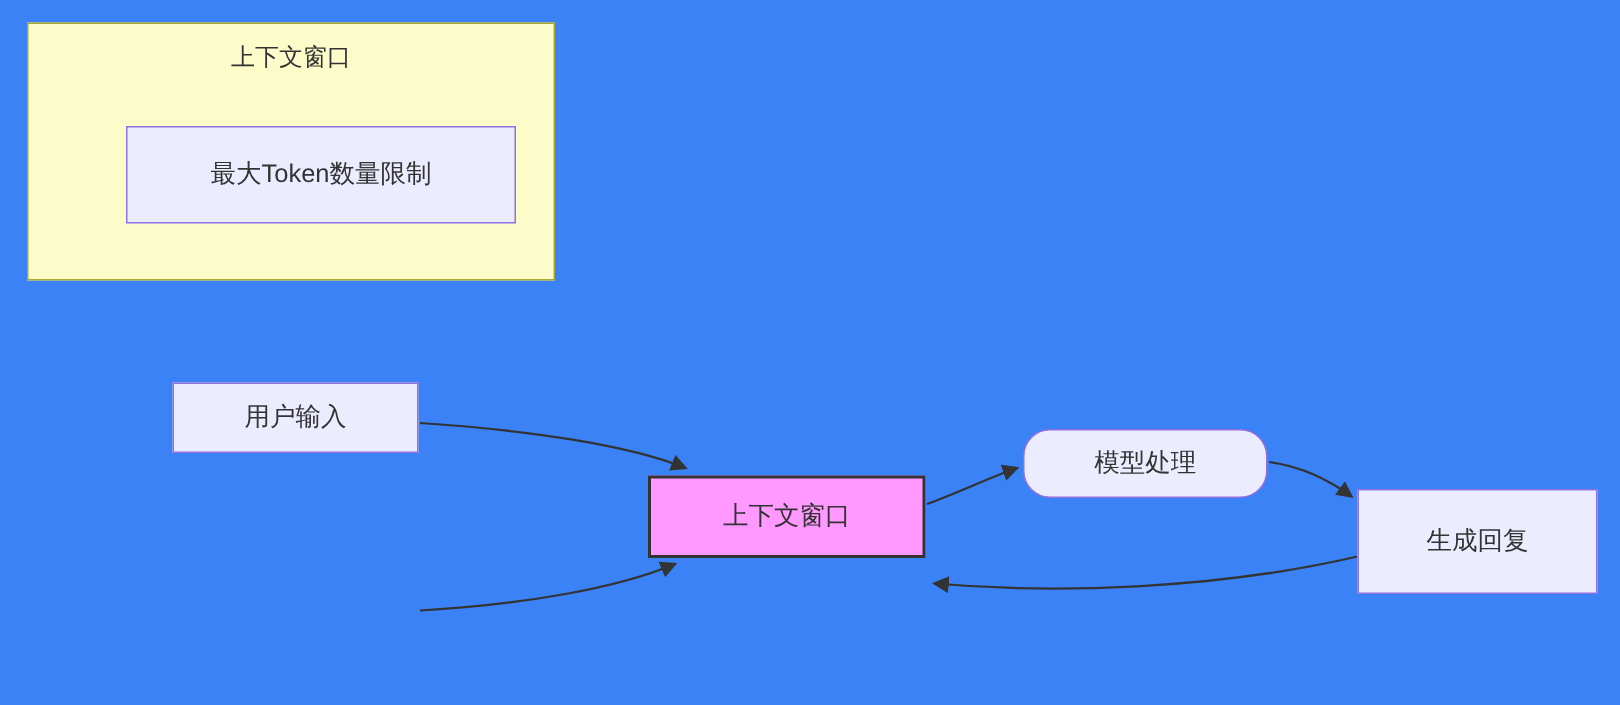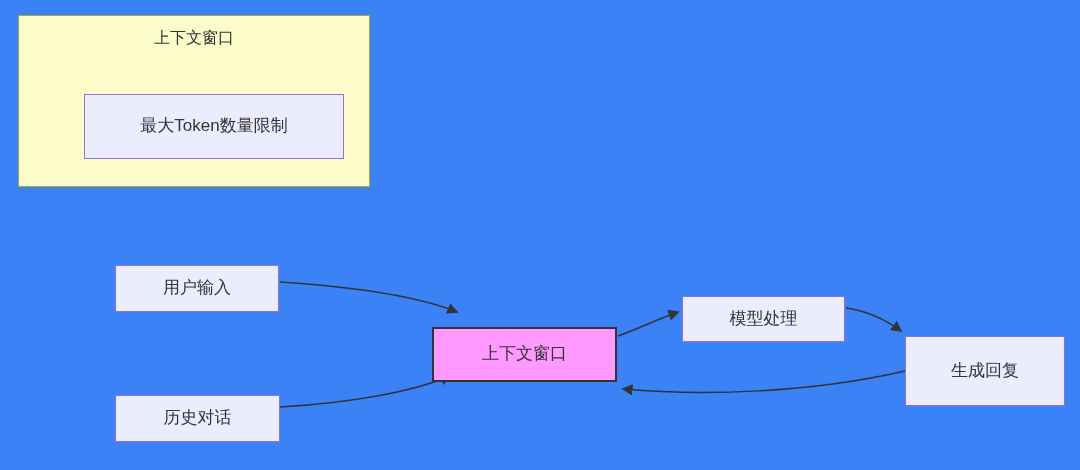--- a/index.html
+++ b/index.html
@@ -25,21 +25,20 @@
     position: absolute;
     display: flex;
     align-items: center;
     justify-content: center;
     background: #ECECFF;
     border: 1px solid #9370DB;
     color: #333333;
     font-size: 17px;
     text-align: center;
     line-height: 1.2;
-    margin-top: 10px;
   }
   .node.highlight {
     background: #FF99FF;
     border: 2.5px solid #333333;
   }
   .subgraph {
     position: absolute;
     left: 18px; top: 15px;
     width: 352px; height: 172px;
     background: #FCFCCA;
@@ -54,21 +53,21 @@
     font-size: 16px;
     color: #333333;
   }
   .sg-node {
     left: 65px; top: 68px;
     width: 260px; height: 65px;
   }
   .n-user   { left: 115px; top: 255px; width: 164px; height: 47px; }
   .n-hist   { left: 115px; top: 385px; width: 165px; height: 47px; }
   .n-ctx    { left: 432px; top: 317px; width: 185px; height: 55px; }
-  .n-model  { left: 682px; top: 286px; width: 163px; height: 46px; }
+  .n-model  { left: 682px; top: 286px; width: 163px; height: 46px; border-radius: 18px; }
   .n-reply  { left: 905px; top: 326px; width: 160px; height: 70px; }
 </style>
 </head>
 <body>
 
 <div class="canvas">
 
   <svg class="edges" width="1080" height="470" viewBox="0 0 1080 470" xmlns="http://www.w3.org/2000/svg">
     <defs>
       <marker id="arrow" viewBox="0 0 10 10" refX="8.5" refY="5" markerWidth="7.5" markerHeight="7.5" orient="auto-start-reverse">
@@ -86,23 +85,20 @@
     <div class="subgraph-title">上下文窗口</div>
     <div class="node sg-node">
       <span>最大Token数量限制</span>
     </div>
   </div>
 
   <div class="node n-user">
     <span>用户输入</span>
   </div>
 
-  <div class="node n-hist">
-    <span>历史对话</span>
-  </div>
 
   <div class="node highlight n-ctx">
     <span>上下文窗口</span>
   </div>
 
   <div class="node n-model">
     <span>模型处理</span>
   </div>
 
   <div class="node n-reply">

